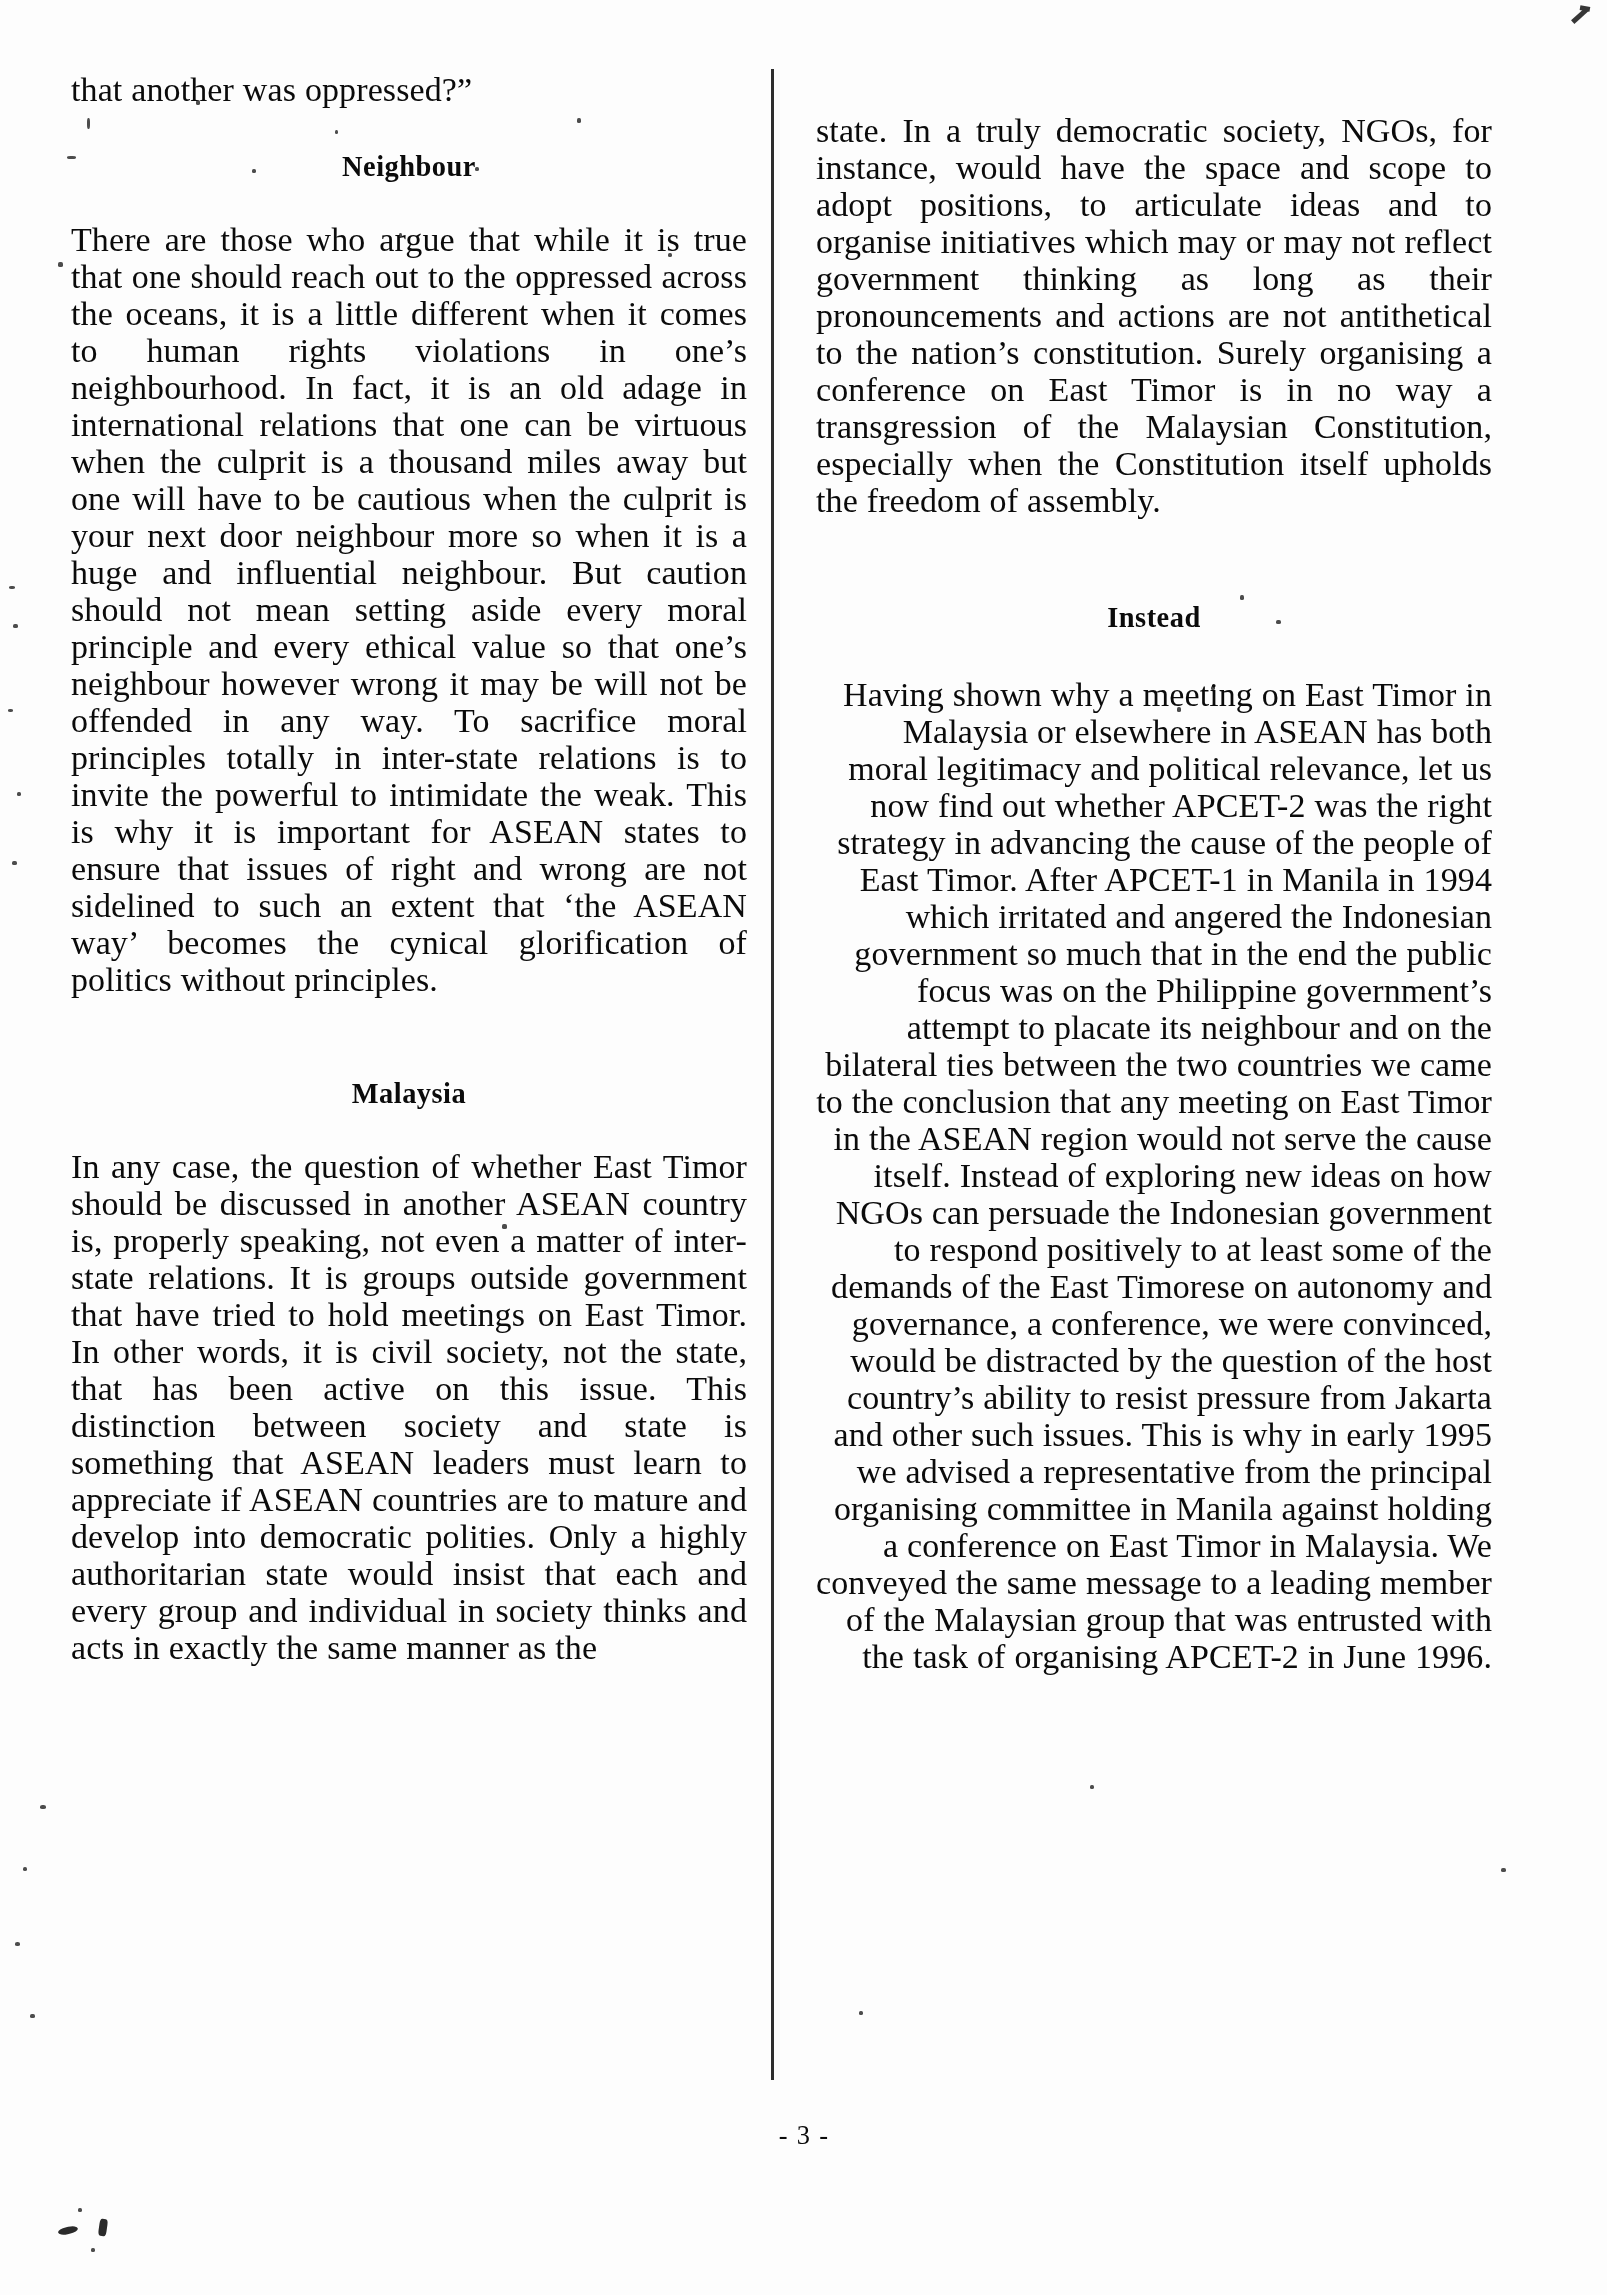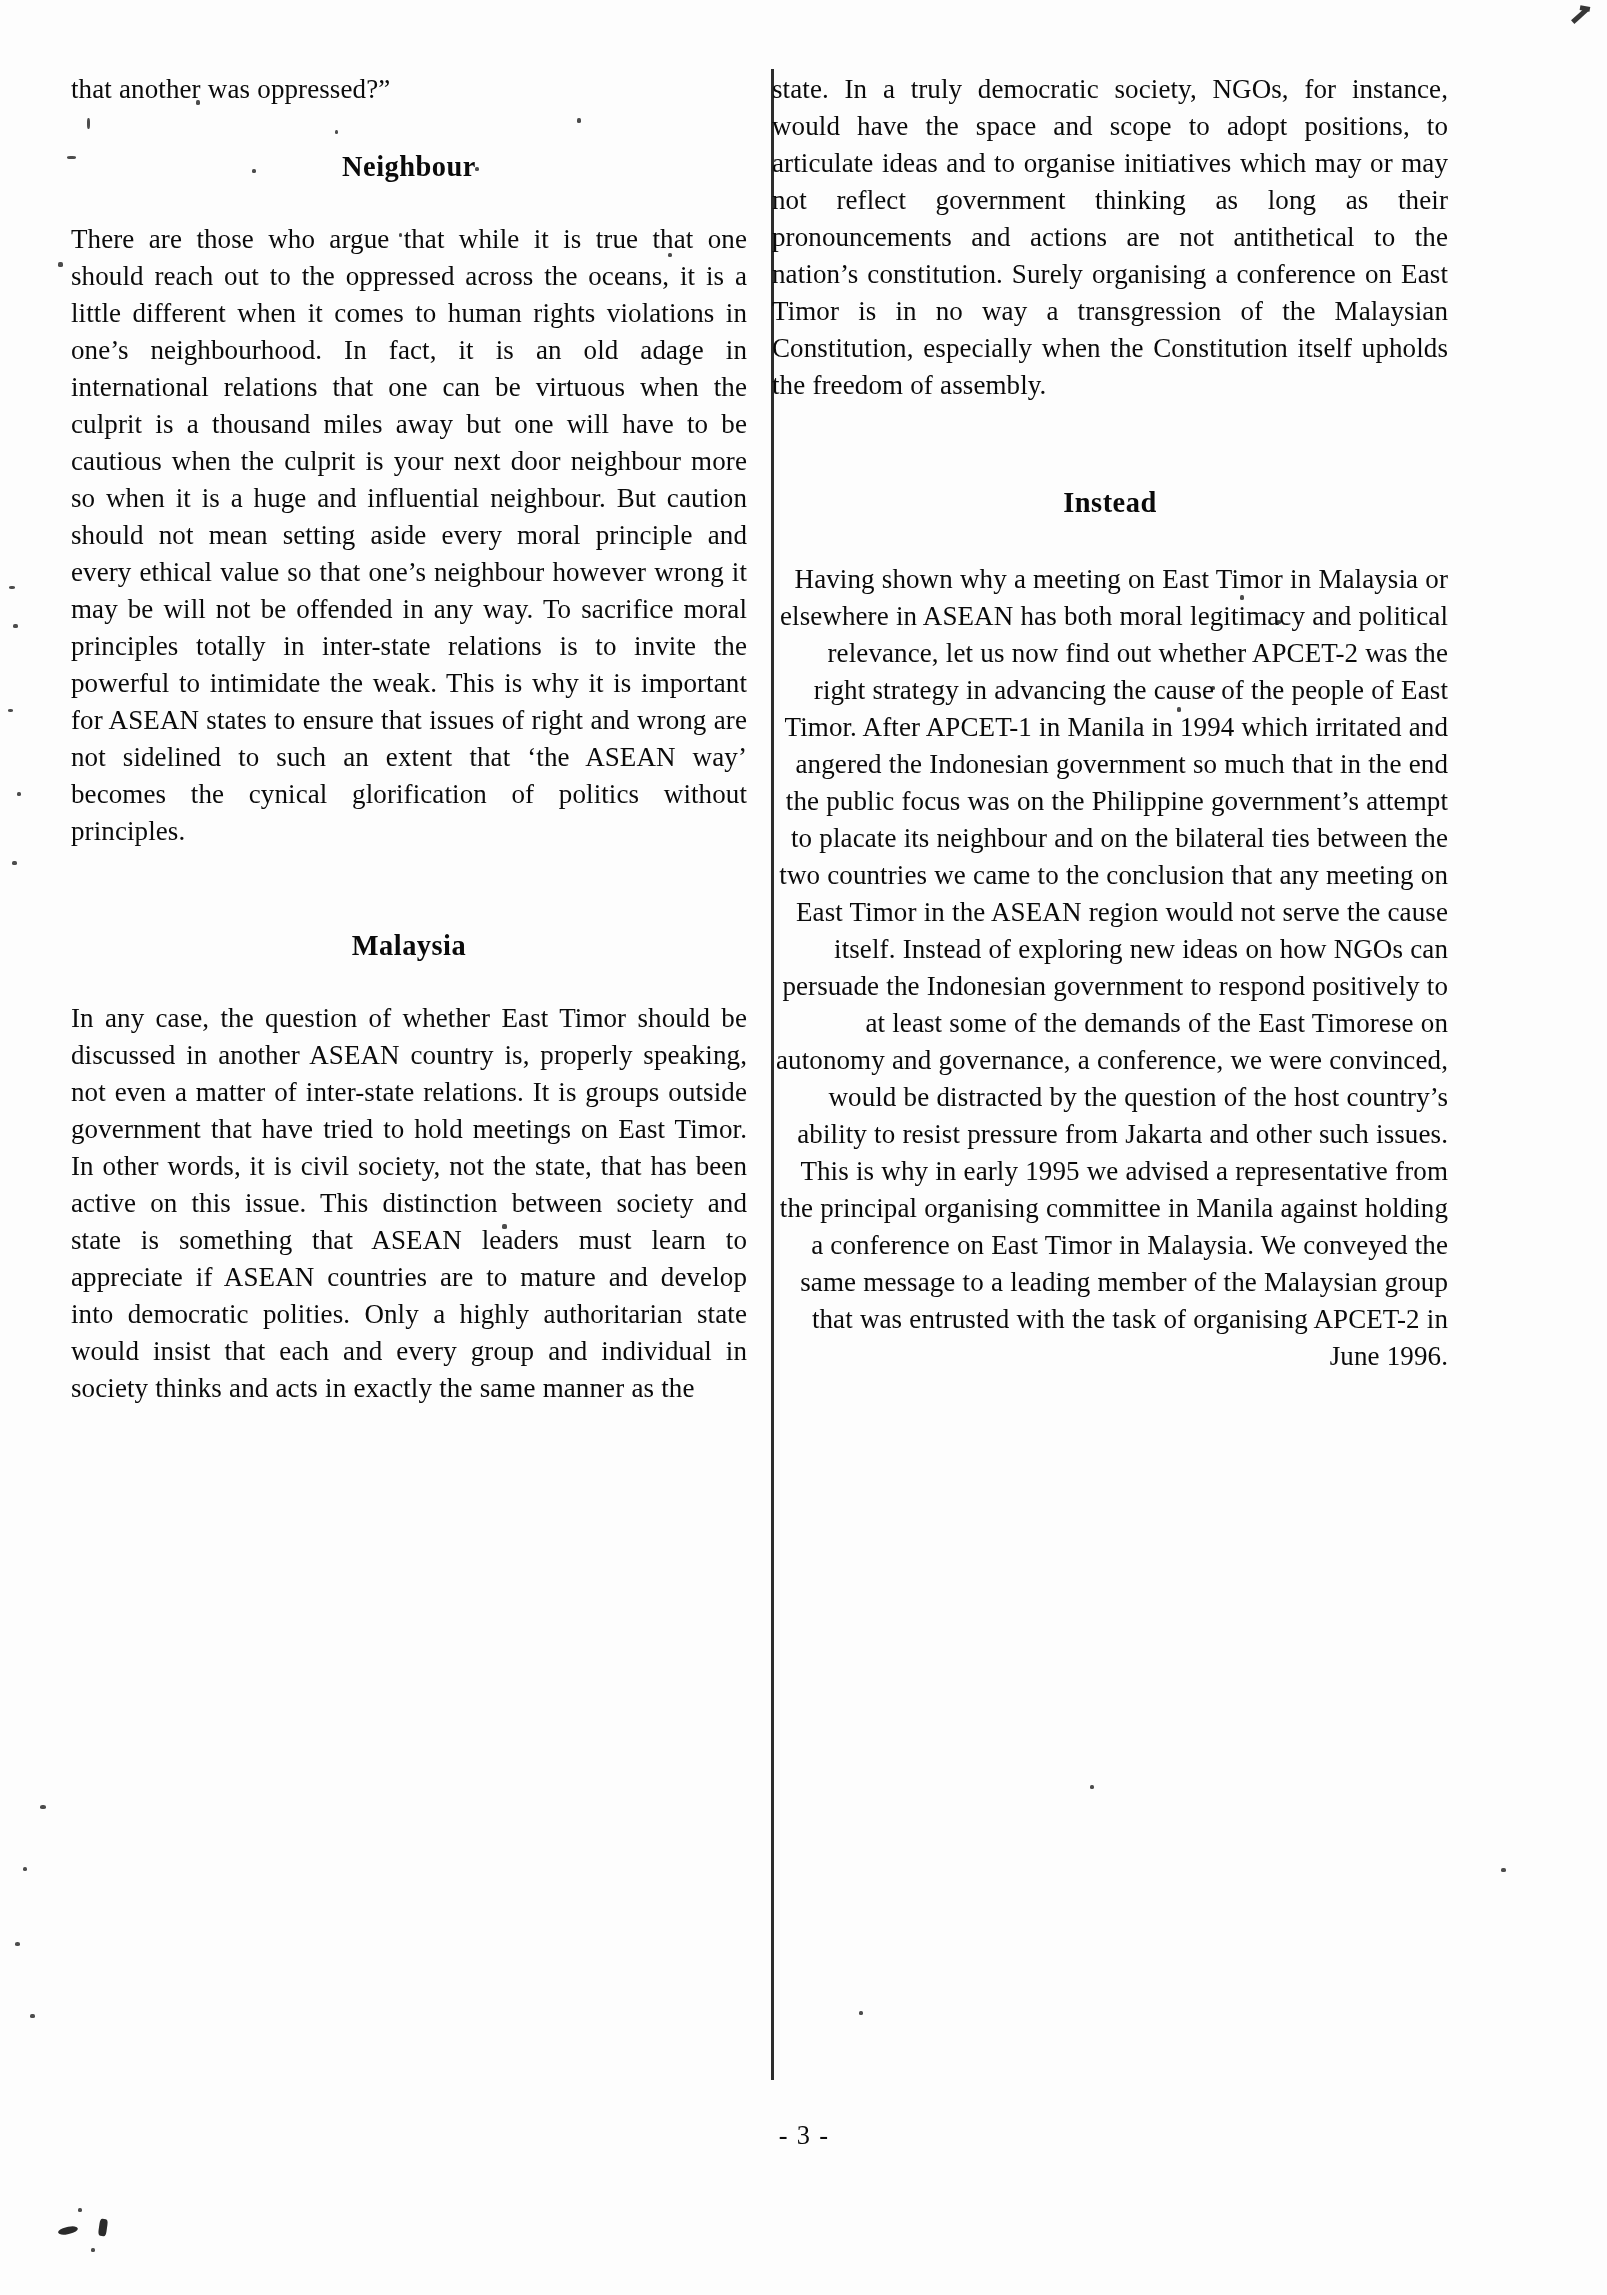--- a/index.html
+++ b/index.html
@@ -68,36 +68,36 @@
     height: 2003px;
   }
 
   .col {
     position: absolute;
     top: 0;
     width: 676px;
     height: 100%;
   }
   .col-left  { left: 71px; }
-  .col-right { left: 772px; }
+  .col-right { left: 816px; margin-top: 41px; }
 
   .rule {
     position: absolute;
     left: 771px;
     top: 69px;
     width: 2.6px;
     height: 2011px;
     background: #1b1b1b;
     opacity: 0.92;
   }
 
   
   p.body {
     margin: 0 0 0 0;
-    font-size: 27px;
+    font-size: 34px;
     line-height: 37px;
     text-align: justify;
     text-justify: inter-word;
     letter-spacing: 0.1px;
     word-spacing: 0.3px;
     hyphens: none;
     text-indent: 0;
     font-family: Liberation Serif, serif;
   }
   p.body.last { text-align: right; }

